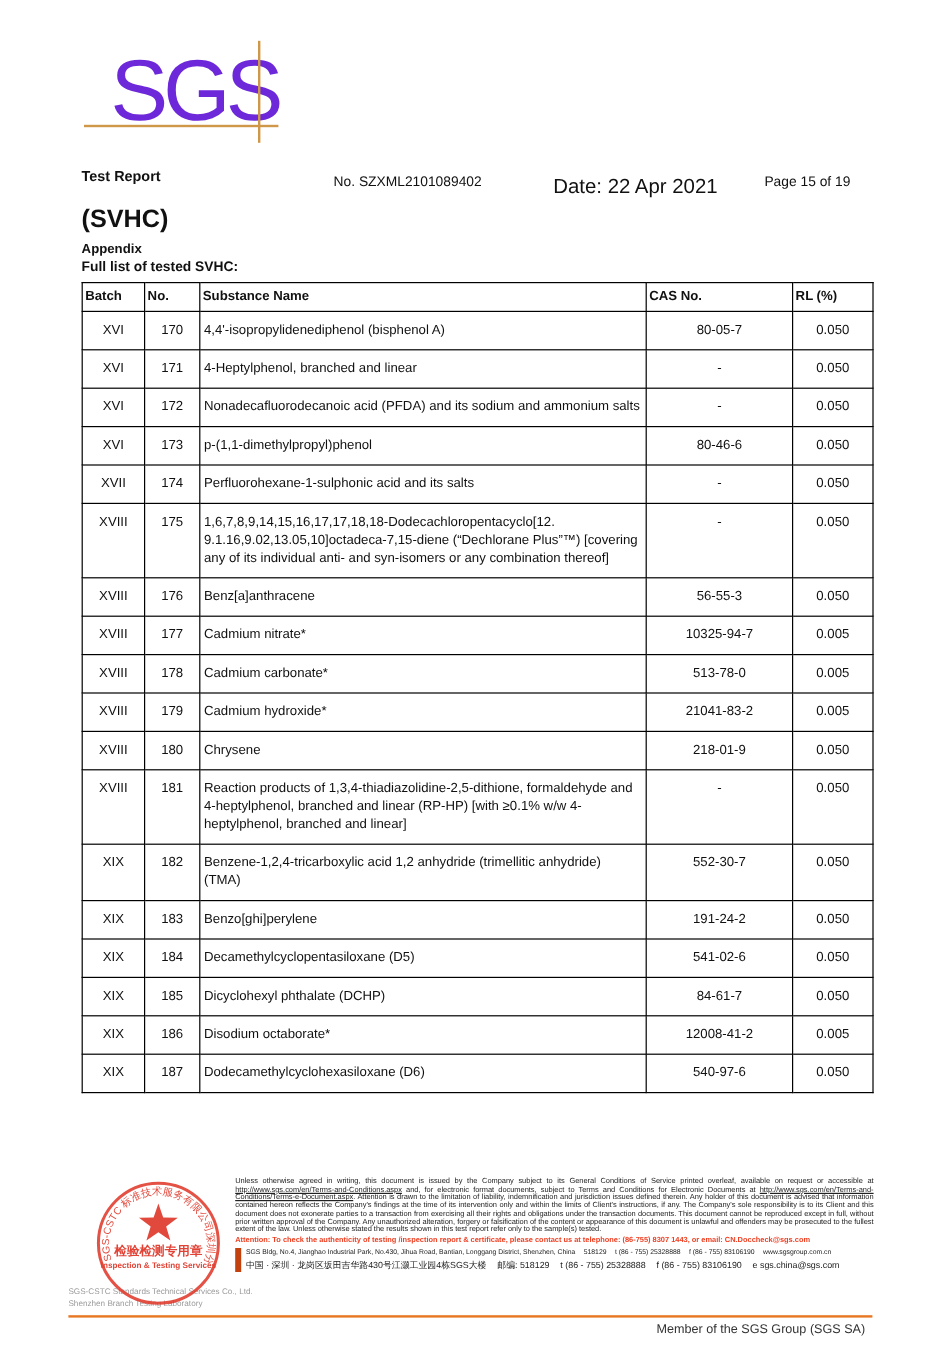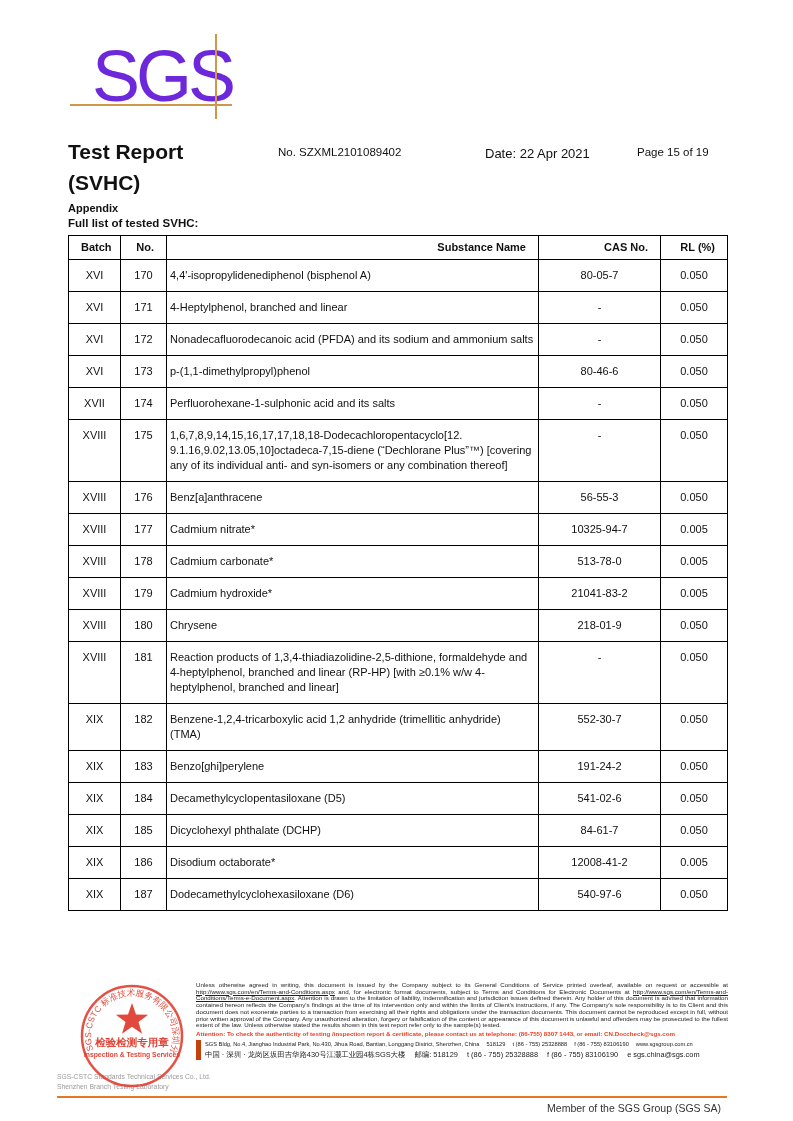--- a/index.html
+++ b/index.html
@@ -8,36 +8,36 @@
     font-family:"Liberation Sans",sans-serif;color:#111;
   }
   
   .logo-text{
     position:absolute;left:92px;top:40px;font-size:72px;line-height:72px;
     font-weight:normal;letter-spacing:-4px;color:#6d28d9;
   }
   .logo-hline{position:absolute;left:70px;top:104px;width:162px;height:2px;background:#cf9849;}
   .logo-vline{position:absolute;left:215px;top:34px;width:2px;height:85px;background:#cf9849;}
   
-  .report-title{position:absolute;left:68px;top:140px;font-size:21px;font-weight:bold;}
+  .report-title{position:absolute;left:68px;top:140px;font-size:12px;font-weight:bold;}
   .report-subtitle{position:absolute;left:68px;top:171px;font-size:21px;font-weight:bold;}
   .report-no{position:absolute;left:278px;top:146px;font-size:11.5px;}
-  .report-date{position:absolute;left:485px;top:146px;font-size:13px;}
+  .report-date{position:absolute;left:461px;top:146px;font-size:17px;}
   .report-page{position:absolute;left:637px;top:146px;font-size:11.5px;}
   .appendix{position:absolute;left:68px;top:202px;font-size:11px;font-weight:bold;}
   .list-heading{position:absolute;left:68px;top:217px;font-size:11.5px;font-weight:bold;}
   
   table.svhc{
     position:absolute;left:68px;top:235px;width:659px;
     border-collapse:collapse;table-layout:fixed;font-size:11px;
   }
   table.svhc th,table.svhc td{
     border:1px solid #000;line-height:15px;vertical-align:top;
   }
-  table.svhc th{padding:4px 12px;text-align:right;font-weight:bold;}
+  table.svhc th{padding:4px 2px;text-align:left;font-weight:bold;}
   td.cc{padding:8px 2px;text-align:center;}
   td.sub{padding:8px 4px 8px 3px;text-align:left;}
   
   .legal{
     position:absolute;left:196px;top:982px;width:532px;
     font-size:6.2px;line-height:6.7px;text-align:justify;color:#222;
   }
   .legal .u{text-decoration:underline;}
   .attention{
     margin-top:1px;color:#ee4023;font-weight:bold;font-size:6.2px;line-height:7px;text-align:left;

